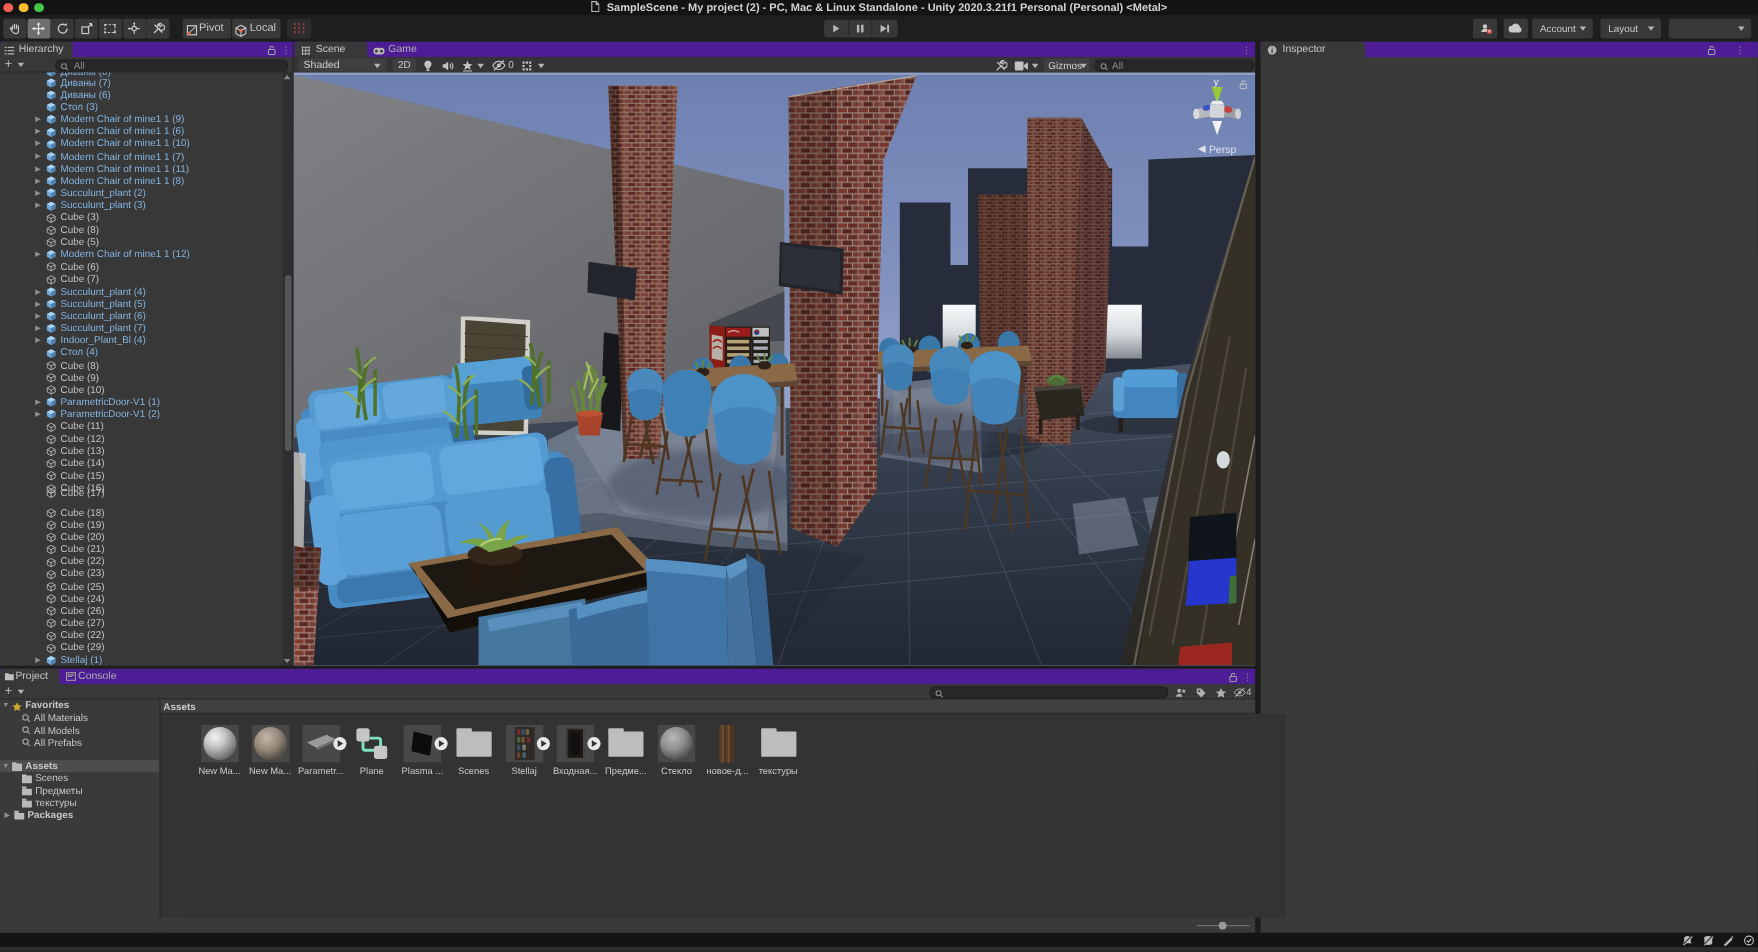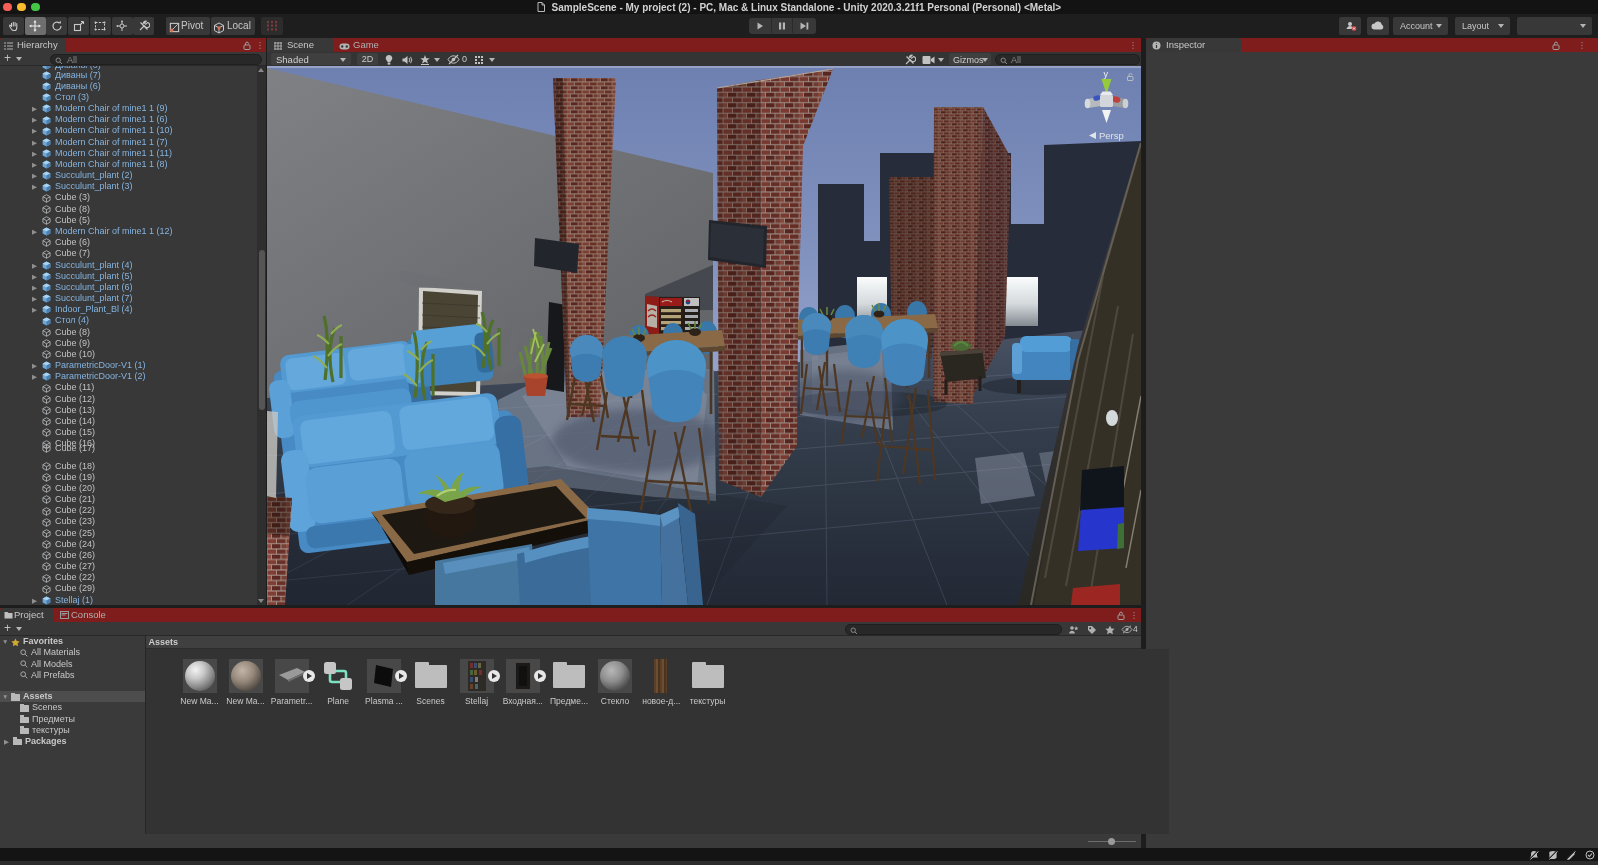--- a/index.html
+++ b/index.html
@@ -10,21 +10,21 @@
 #titlebar{left:0;top:0;width:1598px;height:14px;background:#131313;}
 .tl{position:absolute;top:2.6px;width:8.8px;height:8.8px;border-radius:50%;}
 #title{position:absolute;left:0;top:0;width:100%;text-align:center;font-size:10px;font-weight:bold;color:#d2d2d2;line-height:15px;letter-spacing:0;}
 #toolbar{left:0;top:14px;width:1598px;height:24px;background:#1e1e1e;}
 .tbtn{position:absolute;top:5px;height:15px;background:#383838;border-radius:2px;}
 .tbtn svg{display:block;margin:1.5px auto;}
 .tgroup{position:absolute;top:5px;height:15px;background:#383838;border-radius:3px;display:flex;}
 .tgroup .ti{width:22px;height:15px;display:flex;align-items:center;justify-content:center;}
 .caret{width:0;height:0;border-left:3.5px solid transparent;border-right:3.5px solid transparent;border-top:4px solid #b4b4b4;display:inline-block;}
 
-.tabbar{background:#7f1d1d;}
+.tabbar{background:#4c1d95;}
 .tab{position:absolute;top:0;height:14px;background:#383838;color:#c8c8c8;font-size:9.5px;line-height:14px;border-radius:3px 3px 0 0;}
 .tab.inactive{background:transparent;color:#b0b0b0;}
 .ptool{background:#383838;border-bottom:1px solid #282828;}
 .search{position:absolute;background:#282828;border:1px solid #1f1f1f;border-radius:6px;color:#8a8a8a;font-size:9px;}
 .lock{position:absolute;color:#989898;font-size:9px;}
 .menu3{position:absolute;color:#aaa;font-size:8px;letter-spacing:0;}
 
 #hrows{position:absolute;left:0;top:66px;width:257px;height:539px;overflow:hidden;background:#383838;}
 .hr{position:absolute;left:0;width:100%;height:11.17px;font-size:9px;line-height:11.17px;color:#c2c2c2;white-space:nowrap;}
 .hr .nm{position:absolute;left:55px;top:0;}

